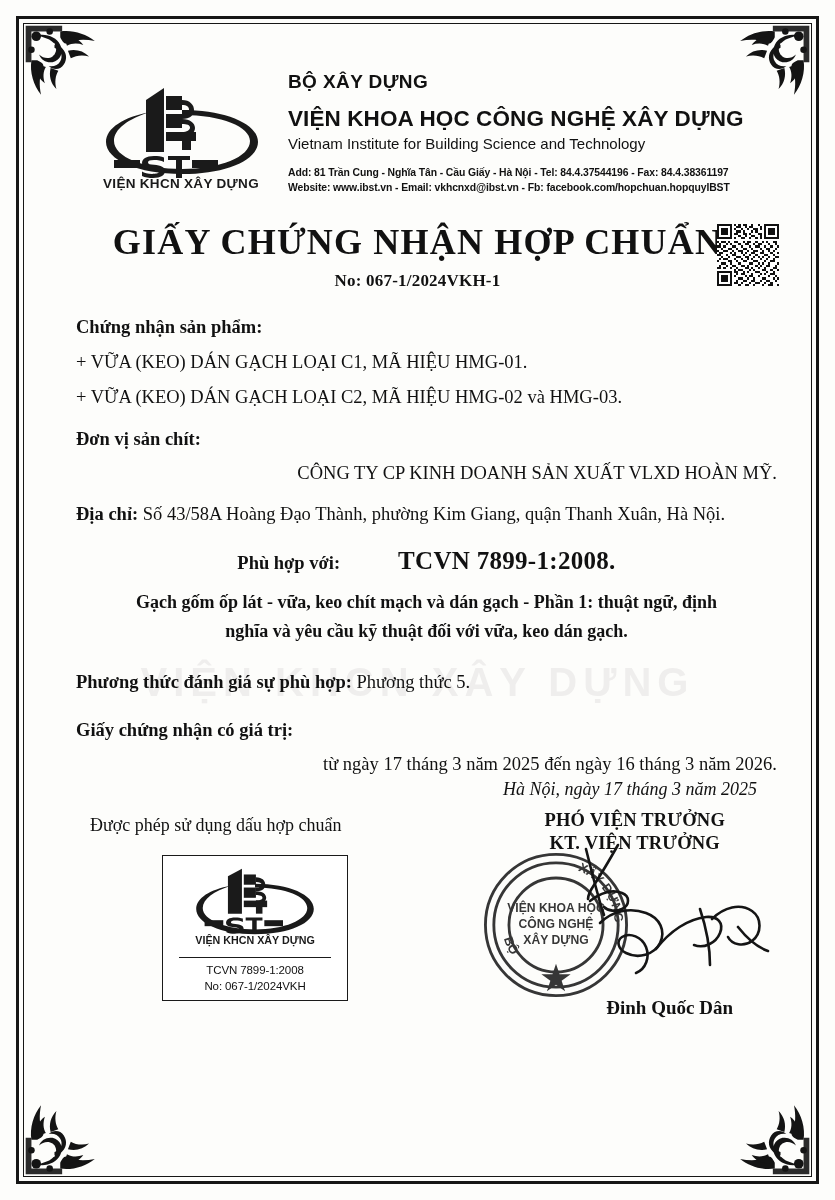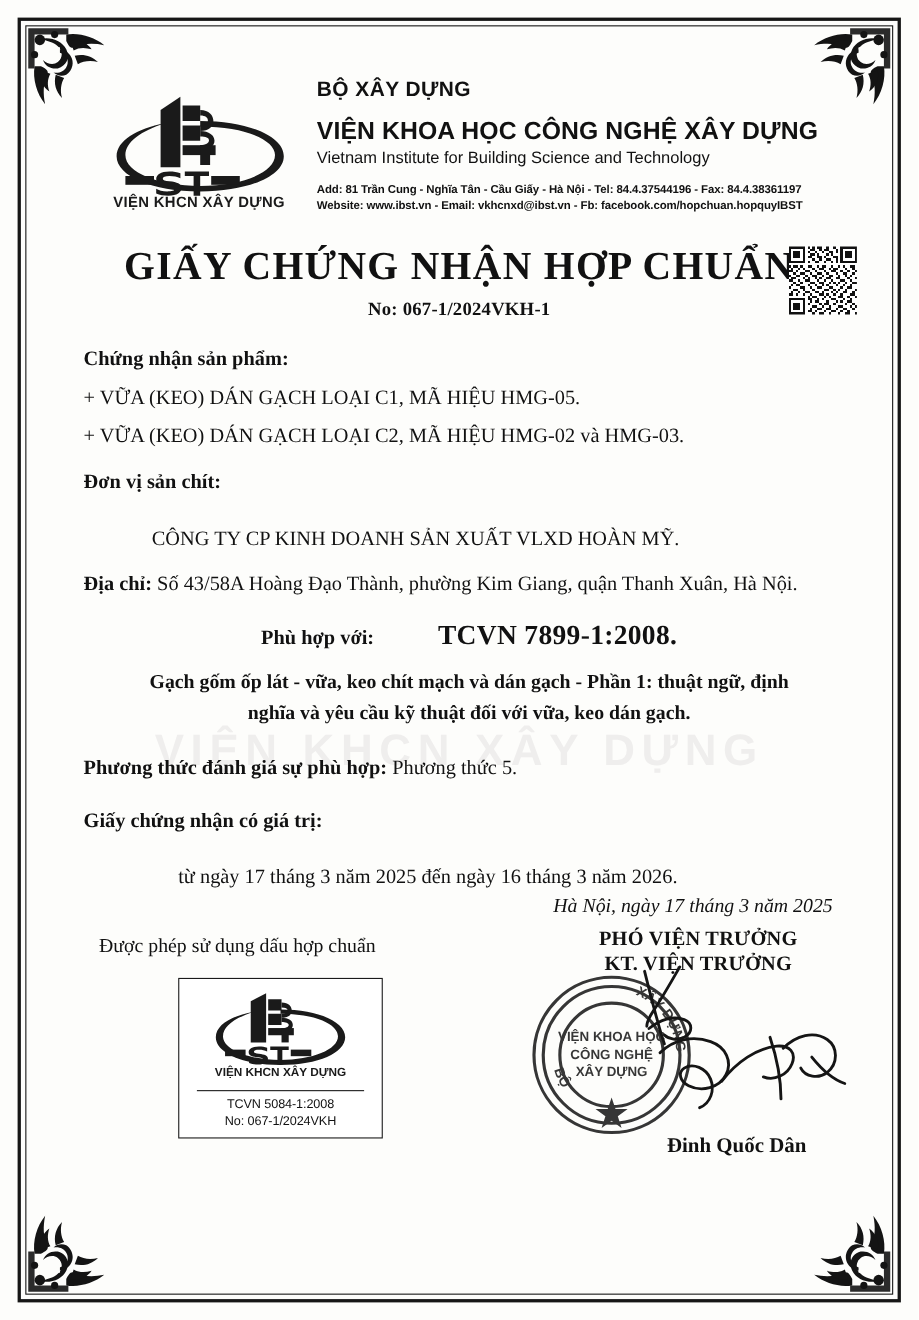--- a/index.html
+++ b/index.html
@@ -149,21 +149,21 @@
 
   
   .body-block {
     padding: 0 18px 0 36px;
     margin-top: 22px;
     font-size: 18.5px;
     line-height: 1.52;
   }
   .lbl { font-weight: bold; }
   .row { margin-top: 13px; }
-  .row-tight { margin-top: 23px; }
+  .row-tight { margin-top: 6px; text-align: right; }
   .prod-line { margin-top: 7px; white-space: nowrap; }
   .indent-1 { padding-left: 62px; }
   .indent-2 { padding-left: 86px; }
 
   .std-row {
     margin-top: 14px;
     display: flex;
     align-items: baseline;
     justify-content: center;
   }
@@ -599,21 +599,21 @@
               <path d="M28 28h1v1h-1z"></path>
           </g>
         </svg>
       </div>
       <div class="cert-no">No: 067-1/2024VKH-1</div>
     </div>
 
     <div class="body-block">
 
       <div class="lbl">Chứng nhận sản phẩm:</div>
-      <div class="prod-line">+ VỮA (KEO) DÁN GẠCH LOẠI C1, MÃ HIỆU HMG-05.</div>
+      <div class="prod-line">+ VỮA (KEO) DÁN GẠCH LOẠI C1, MÃ HIỆU HMG-01.</div>
       <div class="prod-line">+ VỮA (KEO) DÁN GẠCH LOẠI C2, MÃ HIỆU HMG-02 và HMG-03.</div>
 
       <div class="row lbl">Đơn vị sản chít:</div>
       <div class="row-tight indent-1">CÔNG TY CP KINH DOANH SẢN XUẤT VLXD HOÀN MỸ.</div>
 
       <div class="row">
         <span class="lbl">Địa chỉ:</span>
         <span>Số 43/58A Hoàng Đạo Thành, phường Kim Giang, quận Thanh Xuân, Hà Nội.</span>
       </div>
 
@@ -703,19 +703,19 @@
             <rect x="63" y="34" width="25" height="7"></rect>
             <rect x="76" y="34" width="7" height="14"></rect>
             <path d="M54 52 C47 52 44 54.4 44 57.6 C44 60.8 47 61.8 53 62.5 C56.2 62.9 58 63.3 58 64.5 C58 66 55.6 66.5 52.4 66.5 C49.2 66.5 46 65.7 44.4 64.5 L44.4 68 C46.8 69.1 50 69.6 53.2 69.6 C59.6 69.6 62.8 67.2 62.8 64 C62.8 60.8 59.6 59.7 54 59 C50.8 58.7 49.2 58.4 49.2 57.1 C49.2 55.8 50.8 55.2 54 55.2 C57.2 55.2 59.6 55.7 62 56.8 L62 53.3 C59.6 52.3 57.2 52 54 52 Z"></path>
             <path d="M65 52 L83 52 L83 55.4 L76.8 55.4 L76.8 69.6 L72 69.6 L72 55.4 L65 55.4 Z"></path>
             <rect x="21" y="55" width="20" height="6.4"></rect>
             <rect x="85" y="55" width="20" height="6.4"></rect>
           </g>
           <text x="75" y="81" text-anchor="middle" font-family="'Liberation Sans', sans-serif" font-size="11.5" font-weight="bold" fill="#1a1a1a">VIỆN KHCN XÂY DỰNG</text>
         </svg>
         <div class="mark-rule"></div>
-        <div class="mark-txt">TCVN 5084-1:2008</div>
+        <div class="mark-txt">TCVN 7899-1:2008</div>
         <div class="mark-txt">No: 067-1/2024VKH</div>
       </div>
 
     </div>
   </div>
 </div>
 
 </body></html>

